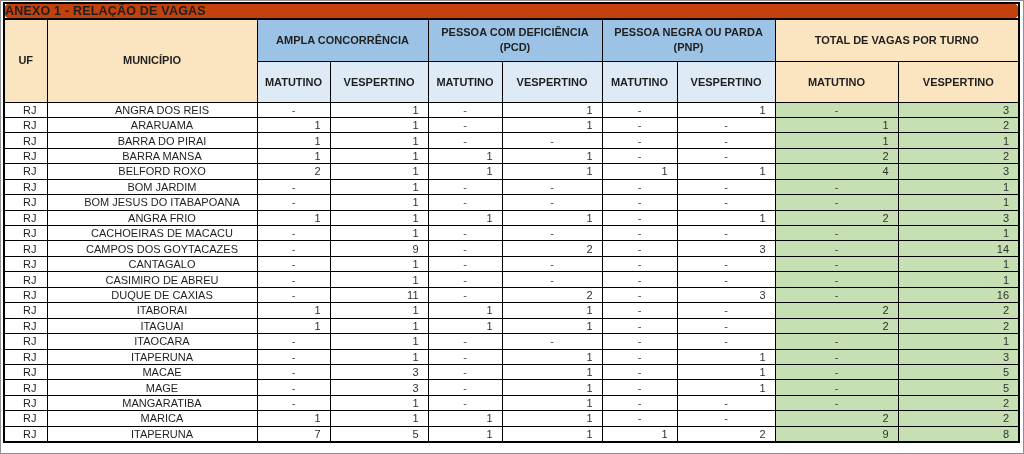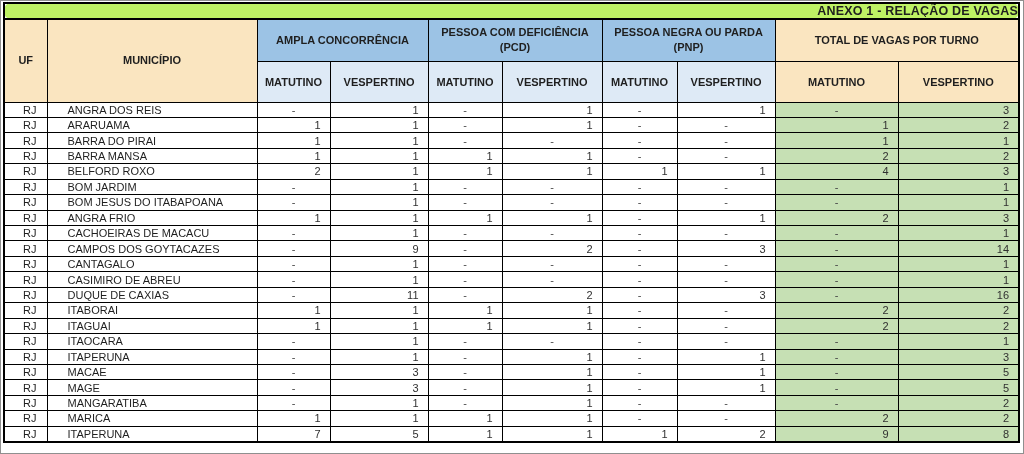--- a/index.html
+++ b/index.html
@@ -32,22 +32,22 @@
   th,td{
     border:1px solid var(--c-border);
     overflow:hidden;
     white-space:nowrap;
     padding:0;
   }
   .title-cell{
     height:16px;
     font-size:12.5px;
     font-weight:bold;
-    text-align:right;
-    background:#bef264;
+    text-align:left;
+    background:#c2410c;
     border-bottom:2px solid var(--c-border);
     letter-spacing:.2px;
     border-radius:7px;
   }
   thead th{
     font-size:11px;
     font-weight:bold;
     text-align:center;
     vertical-align:middle;
   }
@@ -58,21 +58,21 @@
   th.hdr-subblue{background:var(--c-sub-blue);}
   th .l2:empty{display:none;}
   th .l1,th .l2{display:block;}
   tbody td{
     height:15.45px;
     font-size:11px;
     line-height:14px;
     background:#ffffff;
   }
   td.uf{text-align:left;padding-left:18px;}
-  td.municipio{text-align:left;padding-left:20px;}
+  td.municipio{text-align:center;padding-left:20px;}
   td.val{text-align:right;padding-right:9px;color:#303030;}
   td.val.dash{text-align:center;padding-right:0;color:#474747;}
   td.total{background:var(--c-green);}
 </style>
 </head>
 <body>
 
 <div class="screen">
   <table class="vagas">
     <colgroup>

